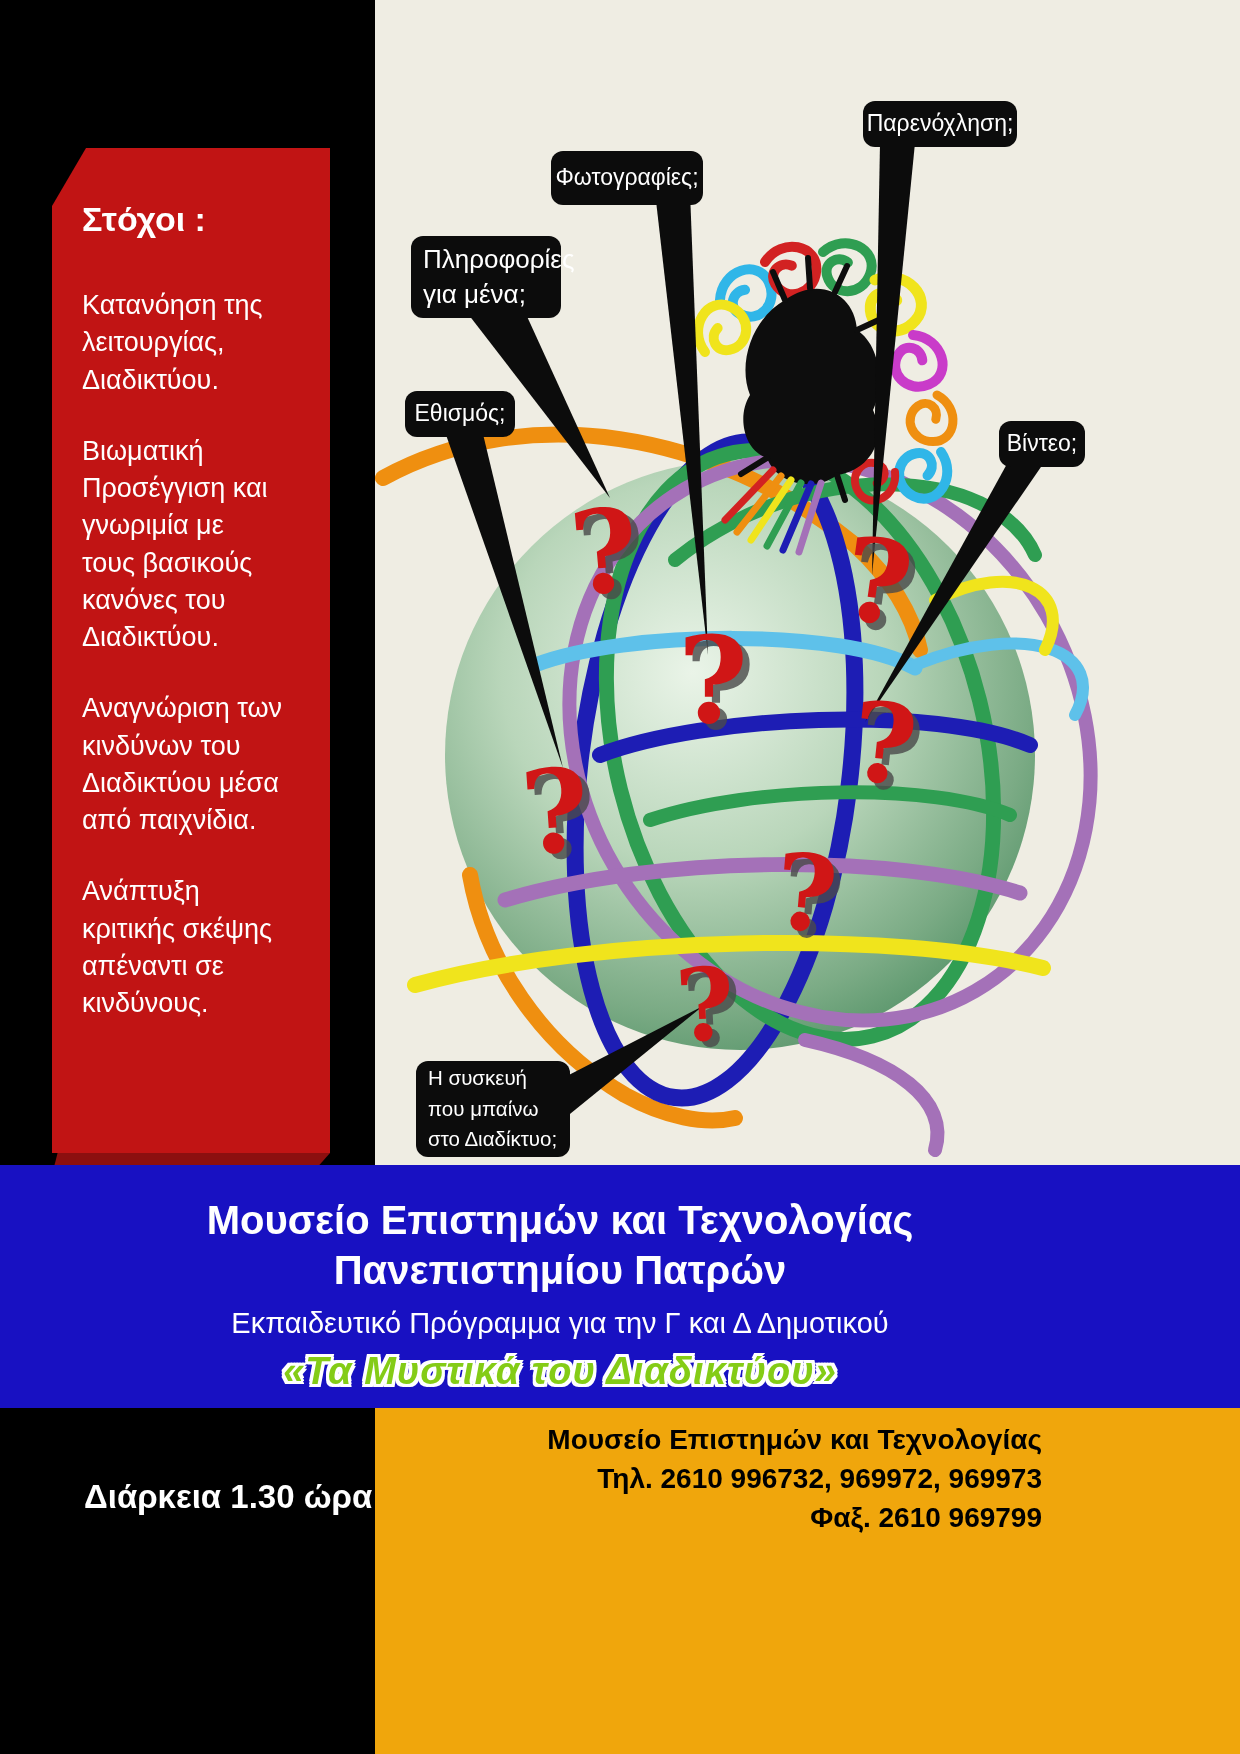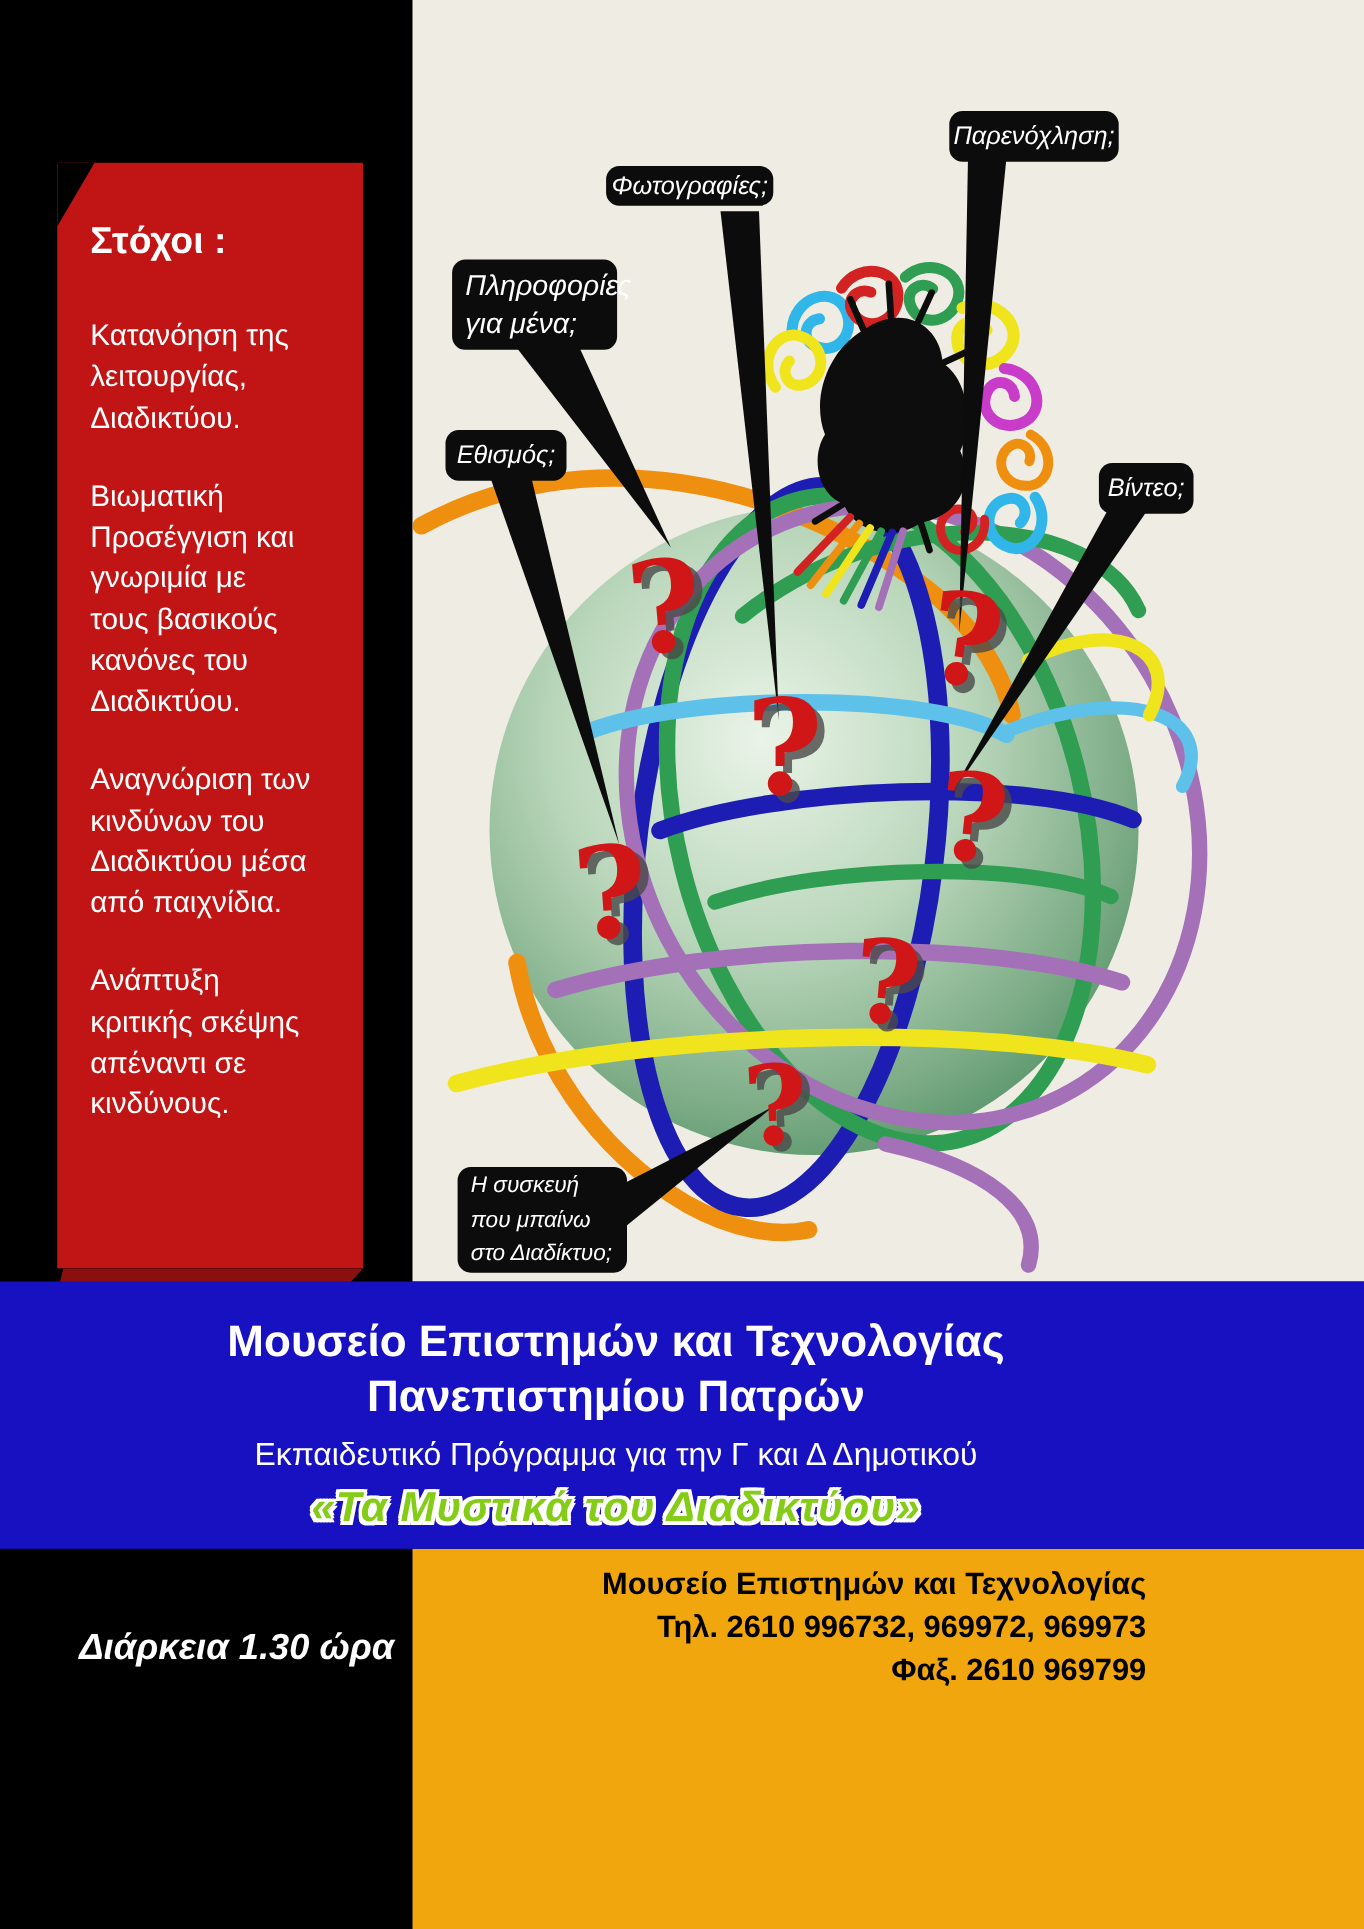--- a/index.html
+++ b/index.html
@@ -25,42 +25,42 @@
   }
   .goals-heading{font-size:34px;font-weight:bold;margin:0 0 48px 0;}
   .goal-item{font-size:27px;line-height:1.38;margin:0 0 34px 0;}
   
   .globe-area{position:absolute;left:375px;top:0;width:865px;height:1165px;background:#efede3;}
   .globe-area svg{position:absolute;left:0;top:0;width:100%;height:100%;display:block;}
   
   .callout{
     position:absolute;background:#0c0c0c;color:#fff;border-radius:12px;
     display:flex;align-items:center;justify-content:center;text-align:center;
-    font-size:23px;line-height:1.35;padding:8px 12px;box-sizing:border-box;z-index:5;font-style:italic;
+    font-size:23px;line-height:1.35;padding:8px 12px;box-sizing:border-box;z-index:5;
   }
   .callout-harassment{left:863px;top:101px;width:154px;height:46px;}
-  .callout-photos{left:551px;top:151px;width:152px;height:36px;}
+  .callout-photos{left:551px;top:151px;width:152px;height:54px;}
   .callout-info{left:411px;top:236px;width:150px;height:82px;font-size:26px;justify-content:flex-start;text-align:left;}
   .callout-addiction{left:405px;top:391px;width:110px;height:46px;}
   .callout-video{left:999px;top:421px;width:86px;height:46px;}
   .callout-device{left:416px;top:1061px;width:154px;height:96px;font-size:20.5px;line-height:1.5;justify-content:center;text-align:left;}
   
   .blue-band{
     position:absolute;left:0;top:1165px;width:1240px;height:243px;background:#1811c2;
     color:#fff;text-align:center;box-sizing:border-box;padding:30px 120px 0 0;z-index:4;
   }
   .museum-line{font-size:40px;font-weight:bold;line-height:1.25;}
   .band-subtitle{font-size:29px;margin-top:12px;}
   .band-title{
     font-size:38px;font-weight:bold;color:#84cc16;margin-top:10px;letter-spacing:1px;
     text-shadow:-3px -3px 0 #fff,3px -3px 0 #fff,-3px 3px 0 #fff,3px 3px 0 #fff,0 -3px 0 #fff,0 3px 0 #fff,-3px 0 0 #fff,3px 0 0 #fff;
     font-style:italic;
   }
   
-  .duration-panel{position:absolute;left:0;top:1408px;width:375px;height:346px;background:#000;font-style:italic;}
+  .duration-panel{position:absolute;left:12px;top:1408px;width:375px;height:346px;background:#000;}
   .duration-text{position:absolute;left:72px;top:70px;color:#fff;font-size:33px;font-weight:bold;}
   .contact-panel{
     position:absolute;left:375px;top:1408px;width:865px;height:346px;background:#f0a60c;
     box-sizing:border-box;padding:12px 198px 0 0;text-align:right;color:#000;
   }
   .contact-line{font-size:28px;font-weight:bold;line-height:39px;}
 </style>
 </head>
 <body>
 

